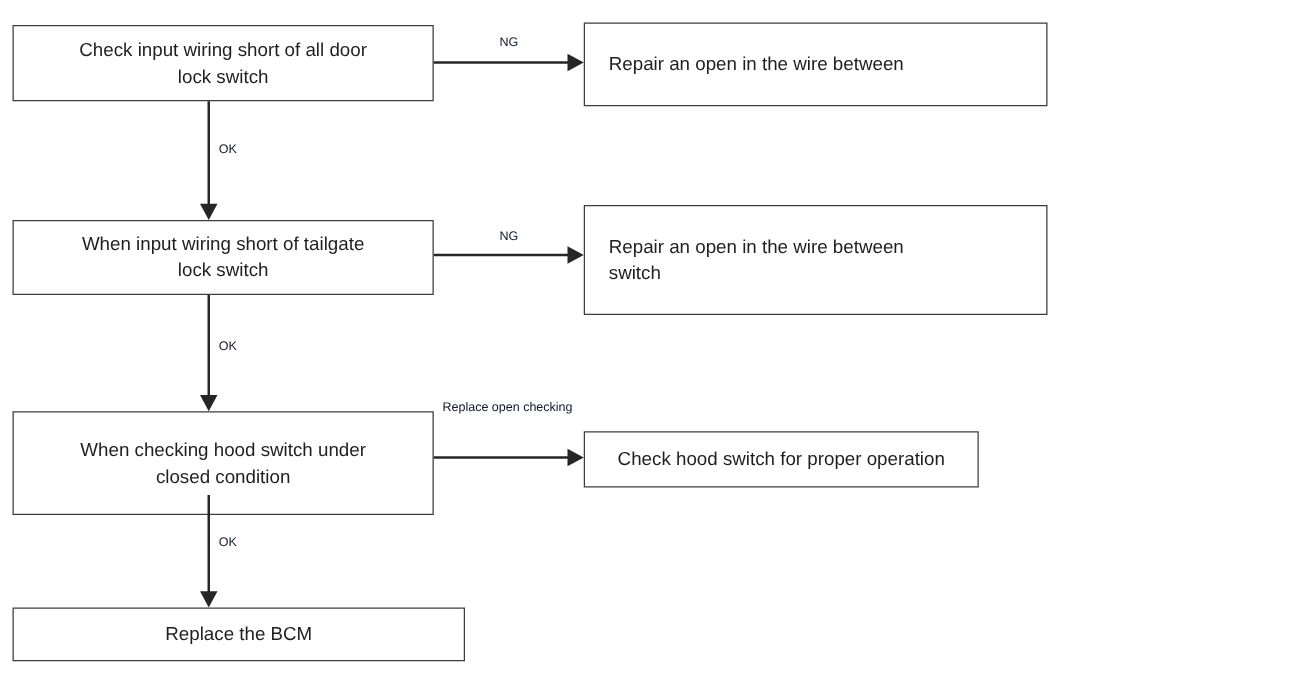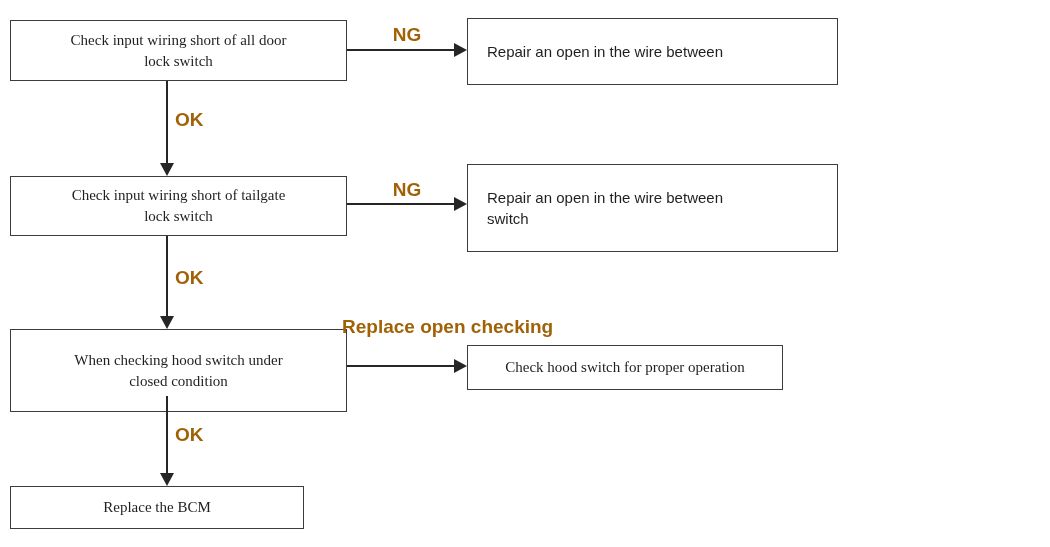--- a/index.html
+++ b/index.html
@@ -18,29 +18,29 @@
     position: absolute;
     border: 1.5px solid #3c3c3c;
     background: #ffffff;
     color: #1f1f1f;
     font-size: 15px;
     line-height: 21px;
     display: flex;
     flex-direction: column;
     justify-content: center;
   }
-  .node.center { align-items: center; text-align: right; font-family: Liberation Serif, serif; }
+  .node.center { align-items: center; text-align: right; }
   .node.left   { align-items: flex-start; text-align: left; padding-left: 19px; padding-right: 20px; }
   .node .ln { display: block; }
 
   
   .b-step1 { left: 10px; top: 20px;  width: 337px; height: 61px; }
   .b-step2 { left: 10px; top: 176px; width: 337px; height: 60px; }
   .b-step3 { left: 10px; top: 329px; width: 337px; height: 83px; }
-  .b-step4 { left: 10px; top: 486px; width: 294px; height: 43px; }
+  .b-step4 { left: 10px; top: 486px; width: 362px; height: 43px; }
 
   
   .b-repair1 { left: 467px; top: 18px;  width: 371px; height: 67px; }
   .b-repair2 { left: 467px; top: 164px; width: 371px; height: 88px; }
   .b-action3 { left: 467px; top: 345px; width: 316px; height: 45px; }
 
   
   .hline, .vline { position: absolute; background: #262626; }
   .hline { height: 2px; }
   .vline { width: 2px; }
@@ -68,23 +68,23 @@
   .hd-ng1 { left: 454px; top: 43px; }
   .hd-ng2 { left: 454px; top: 197px; }
   .hd-dsp { left: 454px; top: 359px; }
   .hd-ok1 { left: 160px; top: 163px; }
   .hd-ok2 { left: 160px; top: 316px; }
   .hd-ok3 { left: 160px; top: 473px; }
 
   
   .lbl {
     position: absolute;
-    font-weight: bold;
-    font-size: 19px;
-    color: #a16207;
+    font-weight: normal;
+    font-size: 10px;
+    color: #0f172a;
     line-height: 17px;
     white-space: nowrap;
   }
   .lbl.centered { text-align: center; }
   .l-ng1 { left: 347px; top: 26px;  width: 120px; }
   .l-ng2 { left: 347px; top: 181px; width: 120px; }
   .l-ok1 { left: 175px; top: 111px; }
   .l-ok2 { left: 175px; top: 269px; }
   .l-ok3 { left: 175px; top: 426px; }
   .l-dsp { left: 342px; top: 318px; width: 128px; }
@@ -93,21 +93,21 @@
 <body>
 
 <div class="canvas">
 
   <div class="node center b-step1">
     <span class="ln">Check input wiring short of all door</span>
     <span class="ln">lock switch</span>
   </div>
 
   <div class="node center b-step2">
-    <span class="ln">Check input wiring short of tailgate</span>
+    <span class="ln">When input wiring short of tailgate</span>
     <span class="ln">lock switch</span>
   </div>
 
   <div class="node center b-step3">
     <span class="ln">When checking hood switch under</span>
     <span class="ln">closed condition</span>
   </div>
 
   <div class="node center b-step4">
     <span class="ln">Replace the BCM</span>

